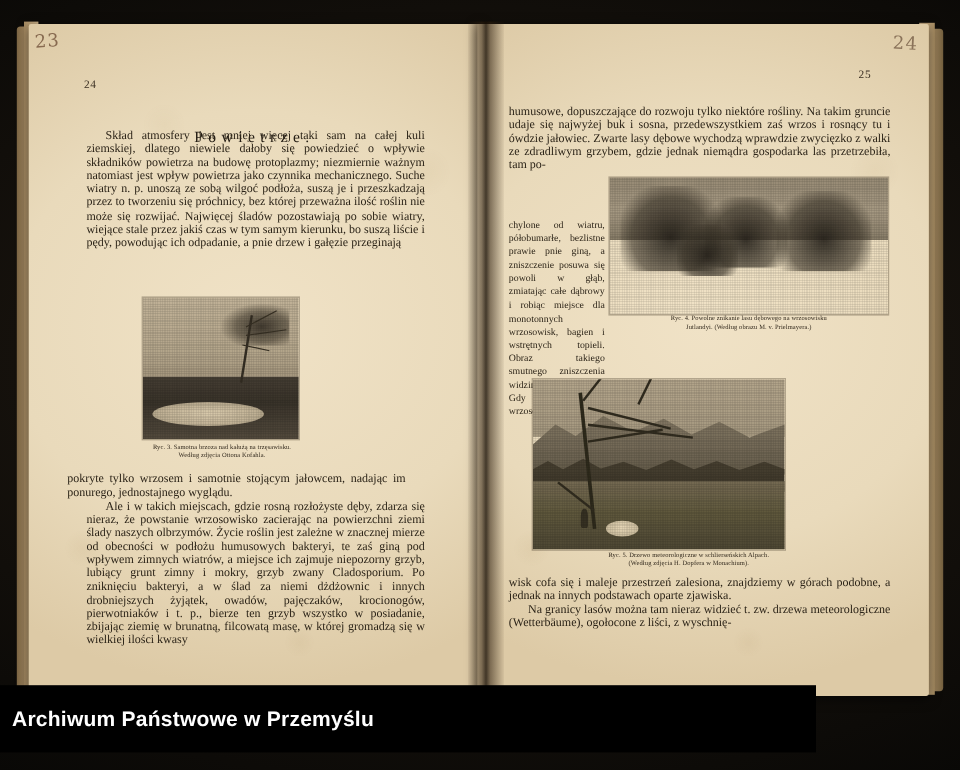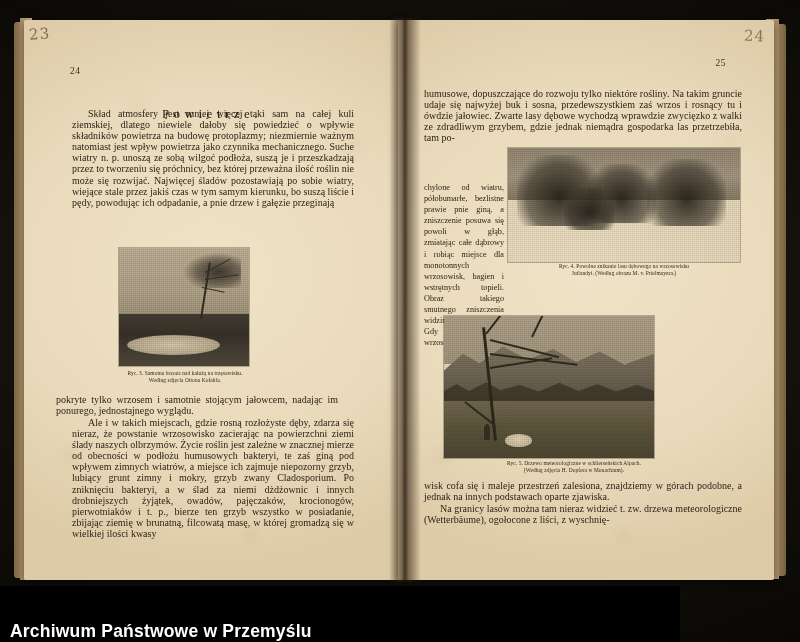--- a/index.html
+++ b/index.html
@@ -113,22 +113,22 @@
   .ph5-fig{position:absolute;left:19%;top:76%;width:3%;height:11%;
     background:#2b2617;border-radius:40% 40% 20% 20%;}
 
   
   .folio{position:absolute;font-family:"DejaVu Serif", serif;
          font-size:15px;color:#6b4a33;opacity:.75;
          transform:rotate(-4deg);letter-spacing:1px;}
   .folio.r{transform:rotate(3deg);color:#6f5640;}
 
   
-  .watermark{position:absolute;left:0;bottom:0;width:680px;height:56px;
-             background:#000;display:flex;align-items:flex-end;}
+  .watermark{position:absolute;left:0;bottom:15px;width:680px;height:56px;
+             background:#000;display:flex;align-items:center;}
   .watermark span{font-family:"Liberation Sans", sans-serif;
                   font-size:17.5px;font-weight:bold;color:#fff;
                   padding-left:10px;letter-spacing:.2px;}
 </style>
 </head>
 <body>
 
 <div id="scene">
   <div class="backdrop"></div>
 

